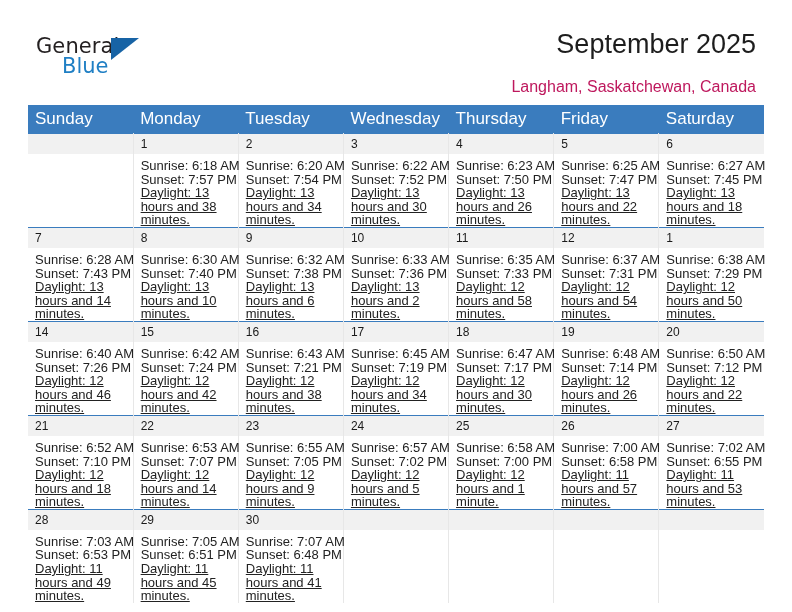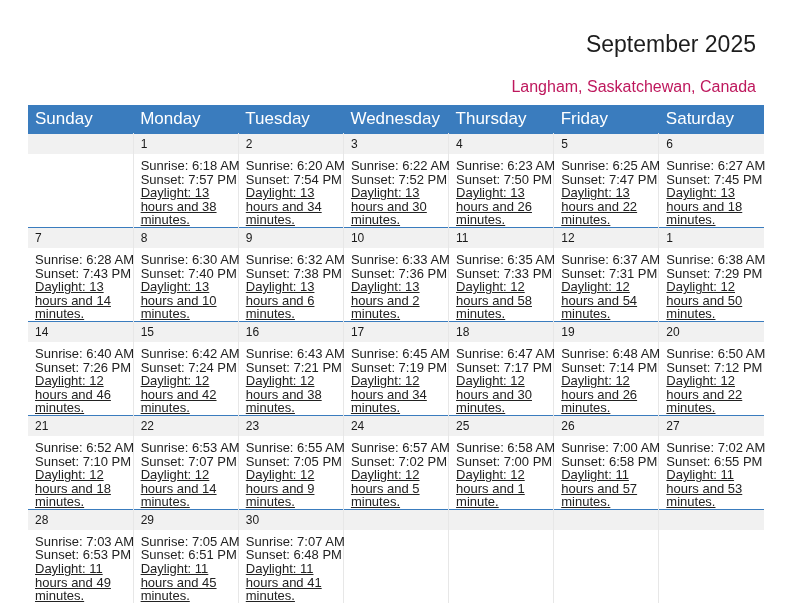--- a/index.html
+++ b/index.html
@@ -63,21 +63,21 @@
     border-bottom: 22px solid transparent;
   }
 
   .title-block {
     position: absolute;
     right: 36px;
     top: 28px;
     text-align: right;
   }
   .title {
-    font-size: 23px;
+    font-size: 27px;
     font-weight: normal;
     color: #1d1d1d;
     line-height: 32px;
     white-space: nowrap;
   }
   .subtitle {
     margin-top: 18px;
     font-size: 16px;
     color: #be185d;
     line-height: 18px;
@@ -144,20 +144,25 @@
     text-decoration: underline;
   }
 </style>
 </head>
 <body>
 
 <div class="page">
 
   <div class="header">
 
+    <div class="logo">
+      <span class="logo-general">General</span>
+      <span class="logo-tri"></span>
+      <span class="logo-blue">Blue</span>
+    </div>
 
     <div class="title-block">
       <div class="title">September 2025</div>
       <div class="subtitle">Langham, Saskatchewan, Canada</div>
     </div>
 
   </div>
 
   <table class="calendar">
     <thead>

